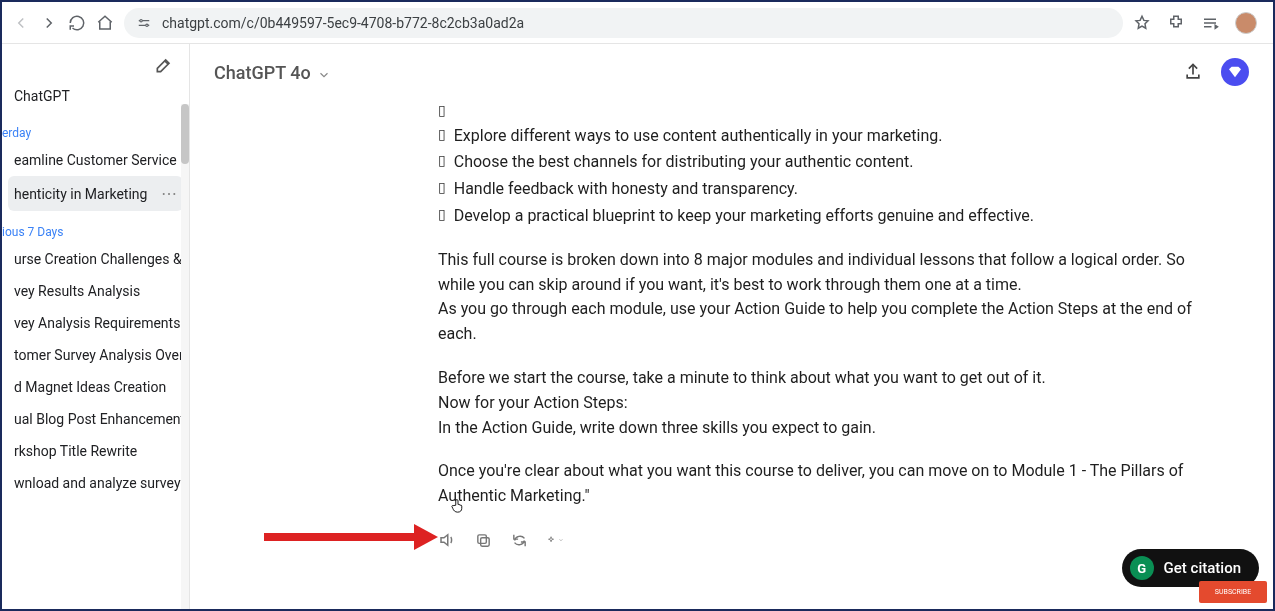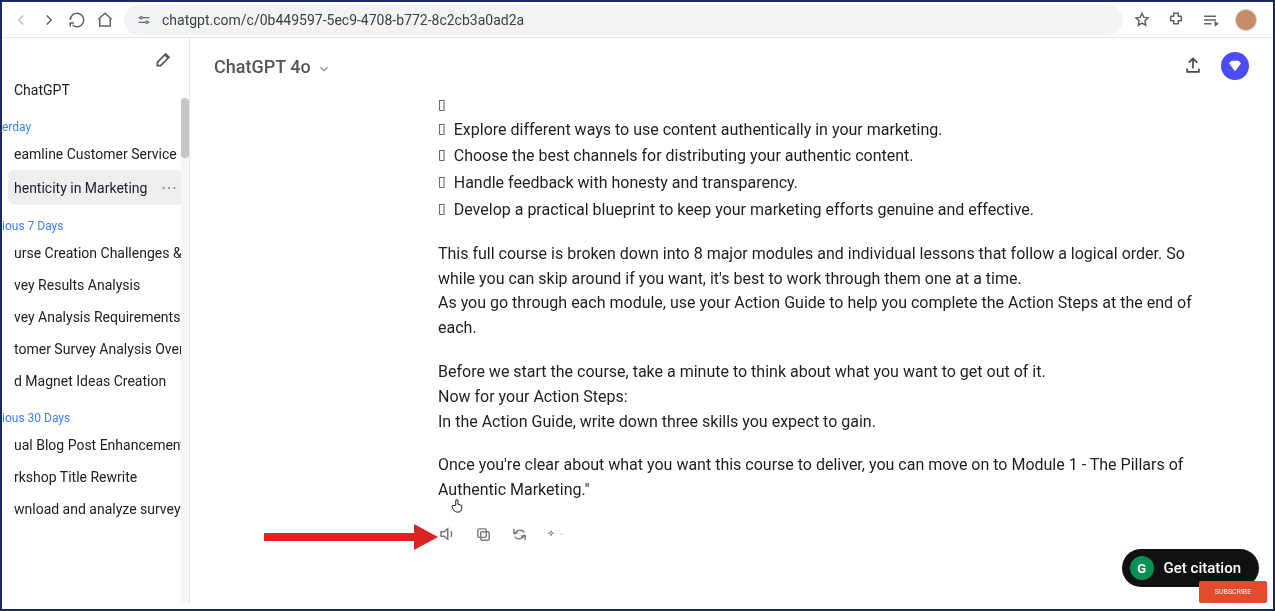--- a/index.html
+++ b/index.html
@@ -7,21 +7,21 @@
     font-family: -apple-system, BlinkMacSystemFont, "Segoe UI", Roboto, Arial, sans-serif;
     background: #fff;
     width: 1275px;
     height: 611px;
     overflow: hidden;
     border: 2px solid #1a2a5c;
     position: relative;
   }
   
   .browser-bar {
-    height: 36px;
+    height: 42px;
     display: flex;
     align-items: center;
     padding: 0 10px;
     gap: 10px;
     background: #fff;
     border-bottom: 1px solid #e5e5e5;
   }
   .nav-icon { width: 18px; height: 18px; color: #5f6368; display:flex;align-items:center;justify-content:center; cursor:pointer;}
   .nav-icon.dim { color: #bfc1c4; }
   .url-bar {
@@ -211,21 +211,20 @@
       <span class="sb-dots">⋯</span>
     </div>
 
     <div class="sb-section">ious 7 Days</div>
     <div class="sb-item">urse Creation Challenges &amp; Re</div>
     <div class="sb-item">vey Results Analysis</div>
     <div class="sb-item">vey Analysis Requirements Cl</div>
     <div class="sb-item">tomer Survey Analysis Overvi</div>
     <div class="sb-item">d Magnet Ideas Creation</div>
 
-    <div class="sb-section">ious 30 Days</div>
     <div class="sb-item">ual Blog Post Enhancement</div>
     <div class="sb-item">rkshop Title Rewrite</div>
     <div class="sb-item">wnload and analyze survey da</div>
 
     <div class="sb-scroll">
         <div class="sb-thumb"></div>
       </div>
   </div>
 
   <div class="main">

